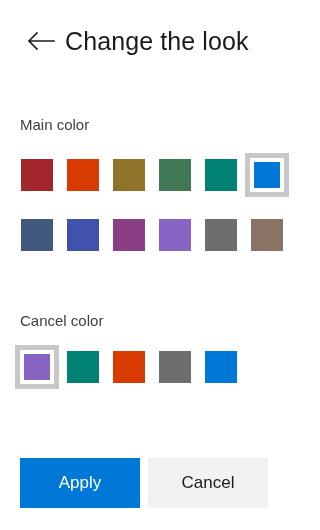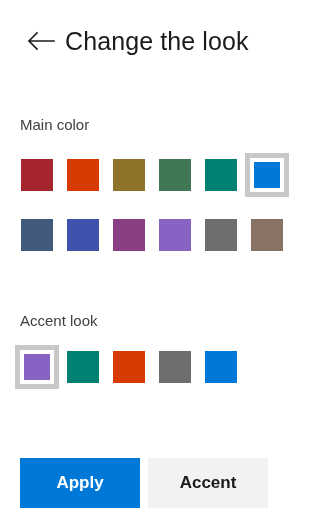--- a/index.html
+++ b/index.html
@@ -124,21 +124,21 @@
     top: 458px;
     display: flex;
     align-items: center;
   }
   .btn {
     height: 50px;
     width: 120px;
     border: none;
     font-family: "Liberation Sans", sans-serif;
     font-size: 17px;
-    font-weight: 700;
+    font-weight: 400;
     line-height: 50px;
     text-align: center;
     cursor: pointer;
     box-sizing: border-box;
     padding: 0;
   }
   .btn-primary {
     background: #0078d7;
     color: #ffffff;
   }
@@ -202,21 +202,21 @@
         <div class="swatch" style="background: rgb(135, 100, 196);"></div>
       </div>
       <div class="swatch-cell">
         <div class="swatch" style="background: rgb(110, 110, 110);"></div>
       </div>
       <div class="swatch-cell">
         <div class="swatch" style="background: rgb(136, 115, 101);"></div>
       </div>
     </div>
 
-  <div class="section-label" id="accent-color-label">Accent look</div>
+  <div class="section-label" id="accent-color-label">Cancel color</div>
 
   <div class="swatch-grid" id="accent-row-1">
       <div class="swatch-cell selected">
         <div class="swatch" style="background: rgb(255, 255, 255); border-color: rgb(200, 200, 200);">
           <div class="core">
             <div class="fill" style="background: rgb(135, 100, 196);"></div>
           </div>
         </div>
       </div>
       <div class="swatch-cell">
@@ -228,16 +228,16 @@
       <div class="swatch-cell">
         <div class="swatch" style="background: rgb(110, 110, 110);"></div>
       </div>
       <div class="swatch-cell">
         <div class="swatch" style="background: rgb(0, 120, 215);"></div>
       </div>
     </div>
 
   <div class="footer">
     <button class="btn btn-primary">Apply</button>
-    <button class="btn btn-secondary">Accent</button>
+    <button class="btn btn-secondary">Cancel</button>
   </div>
 
 </div>
 
 </body></html>

